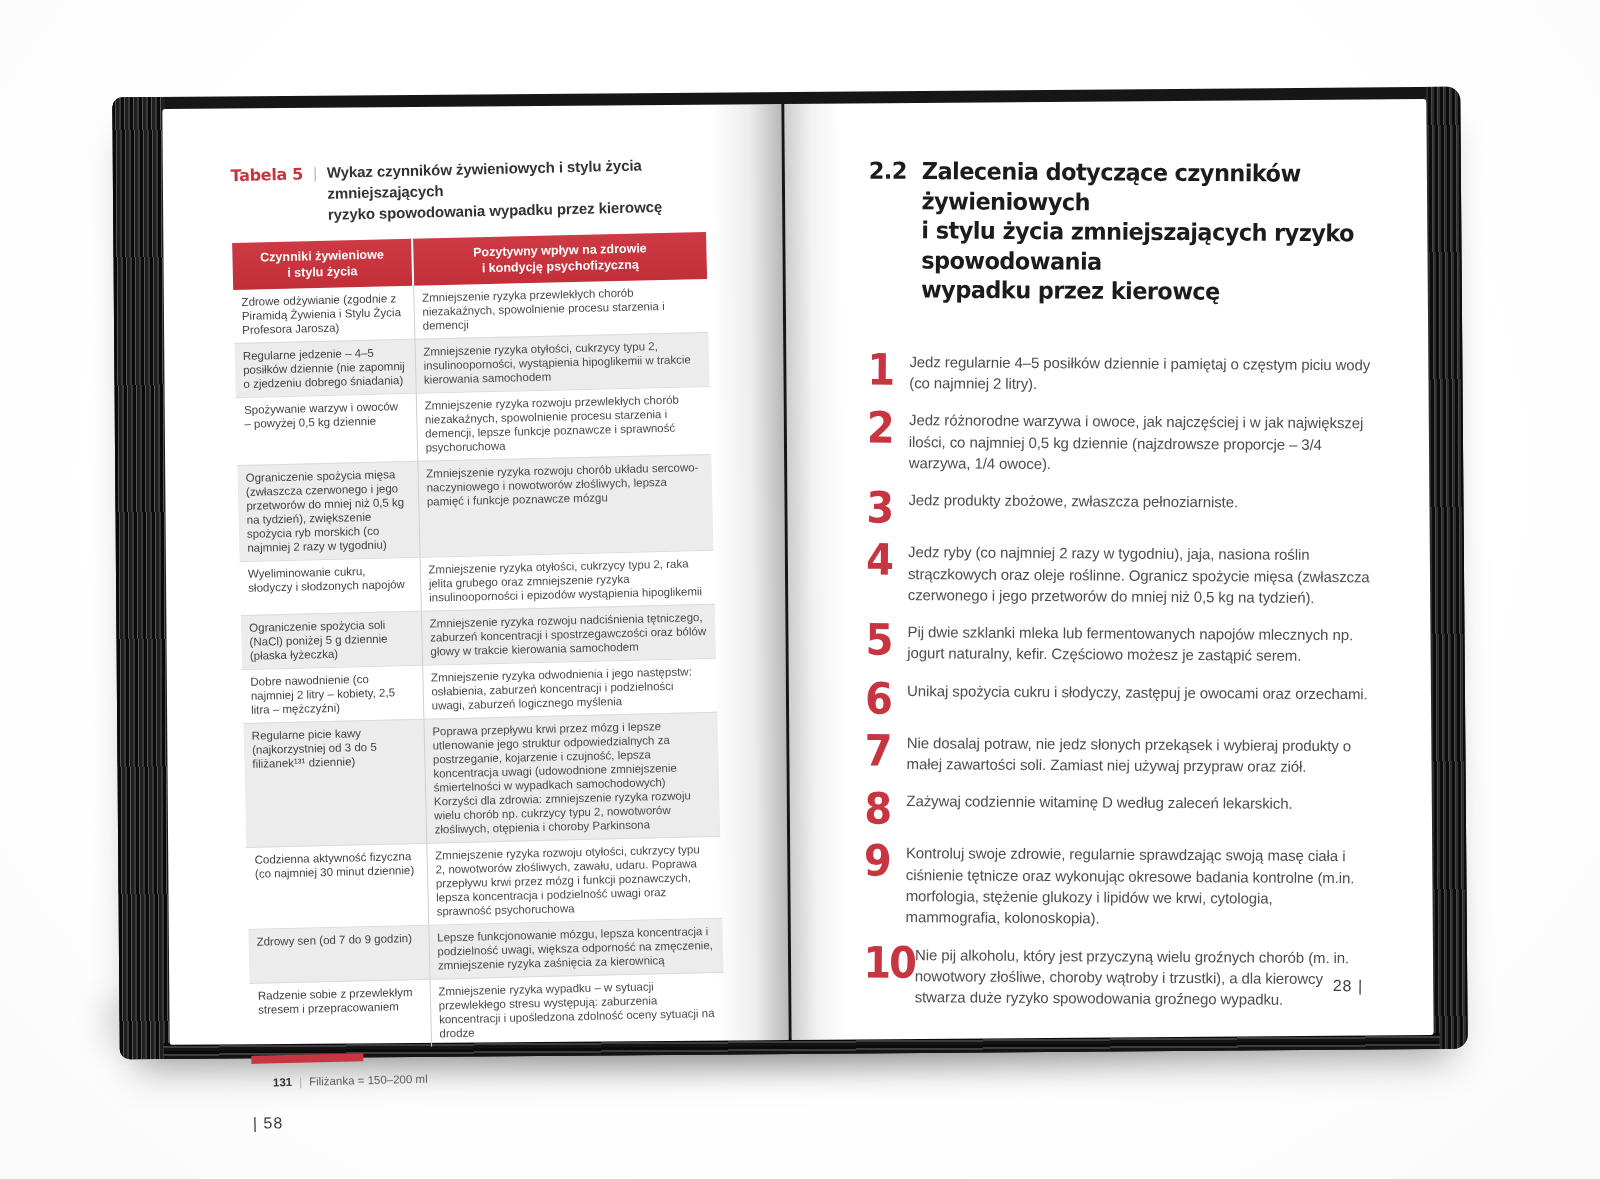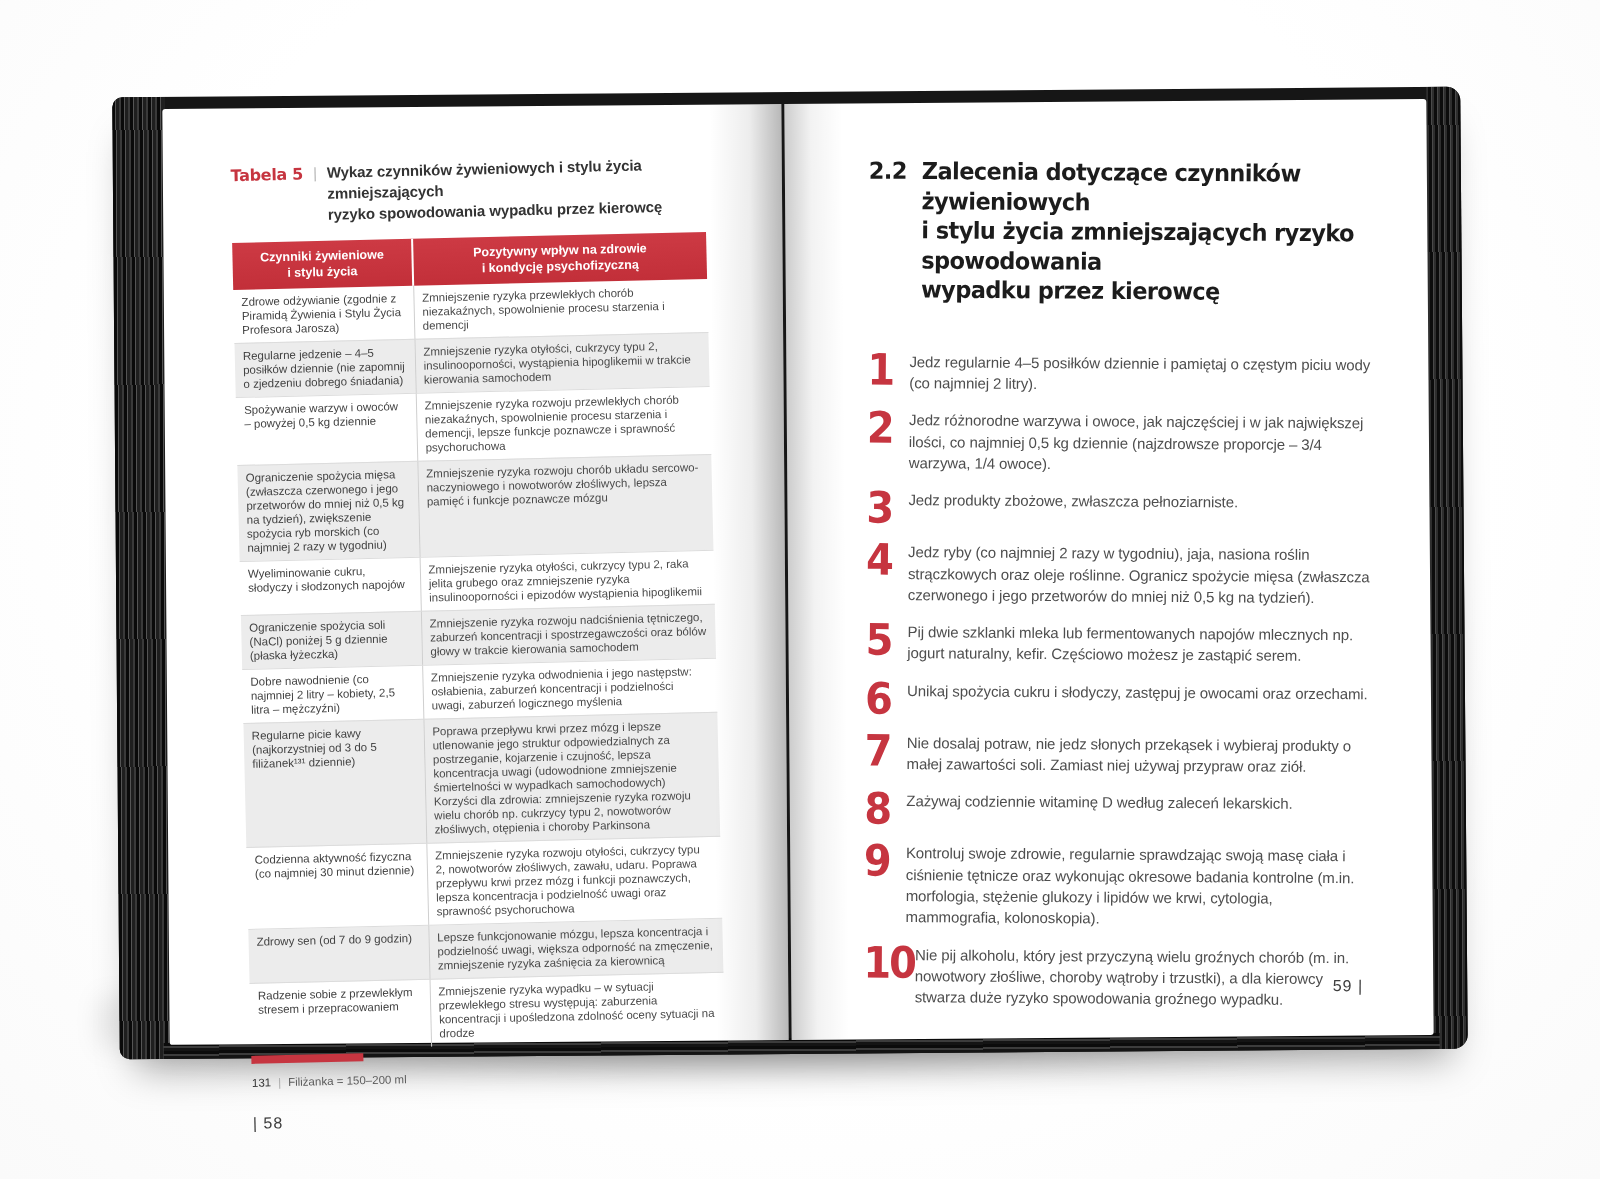--- a/index.html
+++ b/index.html
@@ -86,21 +86,21 @@
     vertical-align:top;padding:5px 9px 6px 8px;
     border-bottom:1px solid #dcdcdc;
     white-space:pre-line;
   }
   table.factors td.factor{color:#434343;border-right:1px solid #cfcfcf;}
   table.factors tbody tr:nth-child(even) td{background:#ececec;}
   table.factors tbody tr:last-child td{border-bottom:none;}
 
   .red-bar{width:112px;height:8px;background:#c63540;margin-top:5px;}
   .footnote{margin-top:13px;font-size:11.5px;color:#5c5c5c;display:flex;gap:7px;align-items:baseline;}
-  .footnote .fn-num{font-weight:normal;color:#333;}
+  .footnote .fn-num{font-weight:bold;color:#333;margin-left:21px;}
   .footnote .fn-sep{color:#aaa;}
   .pageno{margin-top:26px;font-size:16px;color:#3e3e3e;letter-spacing:1px;}
   .pageno-right{position:absolute;right:64px;bottom:44px;font-size:16px;color:#3e3e3e;letter-spacing:1px;}
 
   
   .section-head{display:flex;gap:15px;}
   .section-num,.section-title{
     font-family:"DejaVu Sans", sans-serif;
     font-weight:bold;color:#1c1c1c;font-size:22.5px;line-height:1.27;
     letter-spacing:-0.6px;
@@ -257,17 +257,17 @@
           <div class="rec-item">
             <div class="rec-num">9</div>
             <div class="rec-text">Kontroluj swoje zdrowie, regularnie sprawdzając swoją masę ciała i ciśnienie tętnicze oraz wykonując okresowe badania kontrolne (m.in. morfologia, stężenie glukozy i lipidów we krwi, cytologia, mammografia, kolonoskopia).</div>
           </div>
           <div class="rec-item">
             <div class="rec-num">10</div>
             <div class="rec-text">Nie pij alkoholu, który jest przyczyną wielu groźnych chorób (m. in. nowotwory złośliwe, choroby wątroby i trzustki), a dla kierowcy stwarza duże ryzyko spowodowania groźnego wypadku.</div>
           </div>
         </div>
 
-        <div class="pageno-right">59 |</div>
+        <div class="pageno-right">28 |</div>
       </div>
     </div>
   </div>
 </div>
 
 </body></html>

